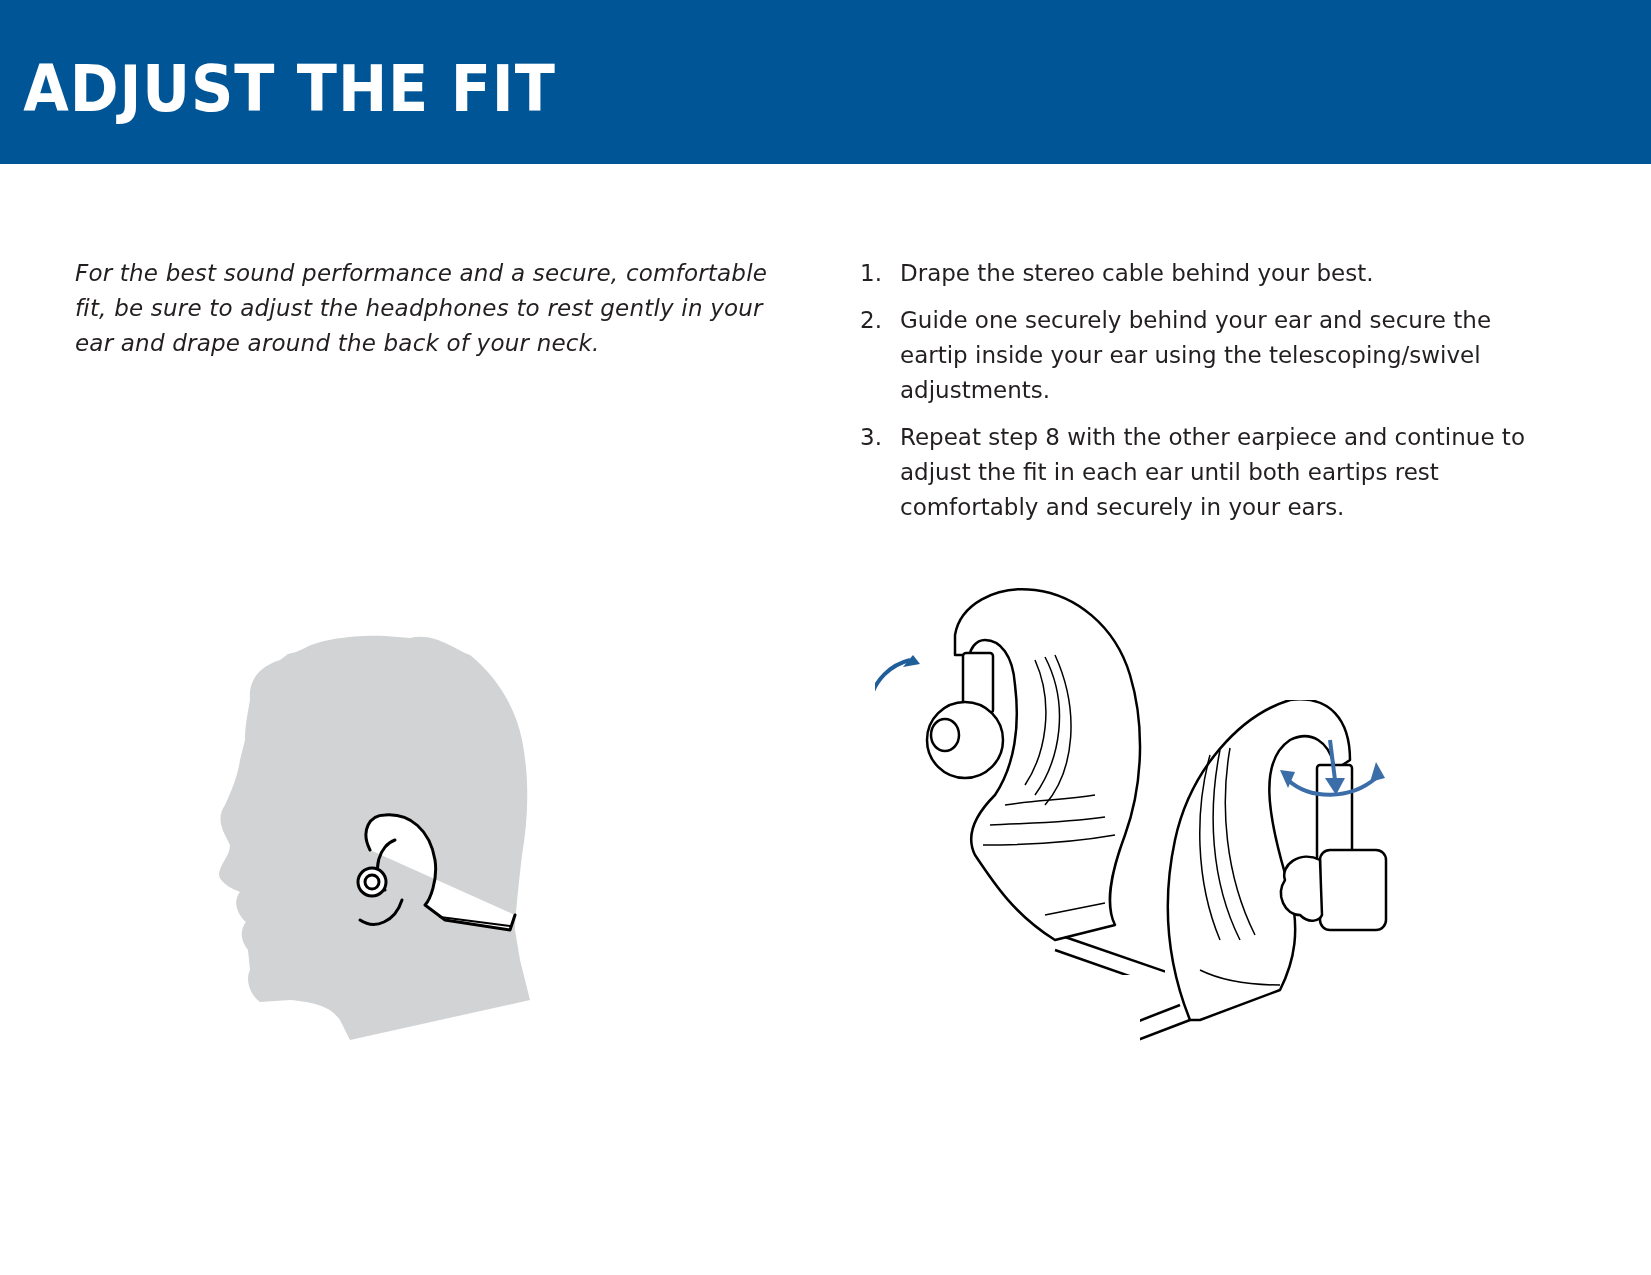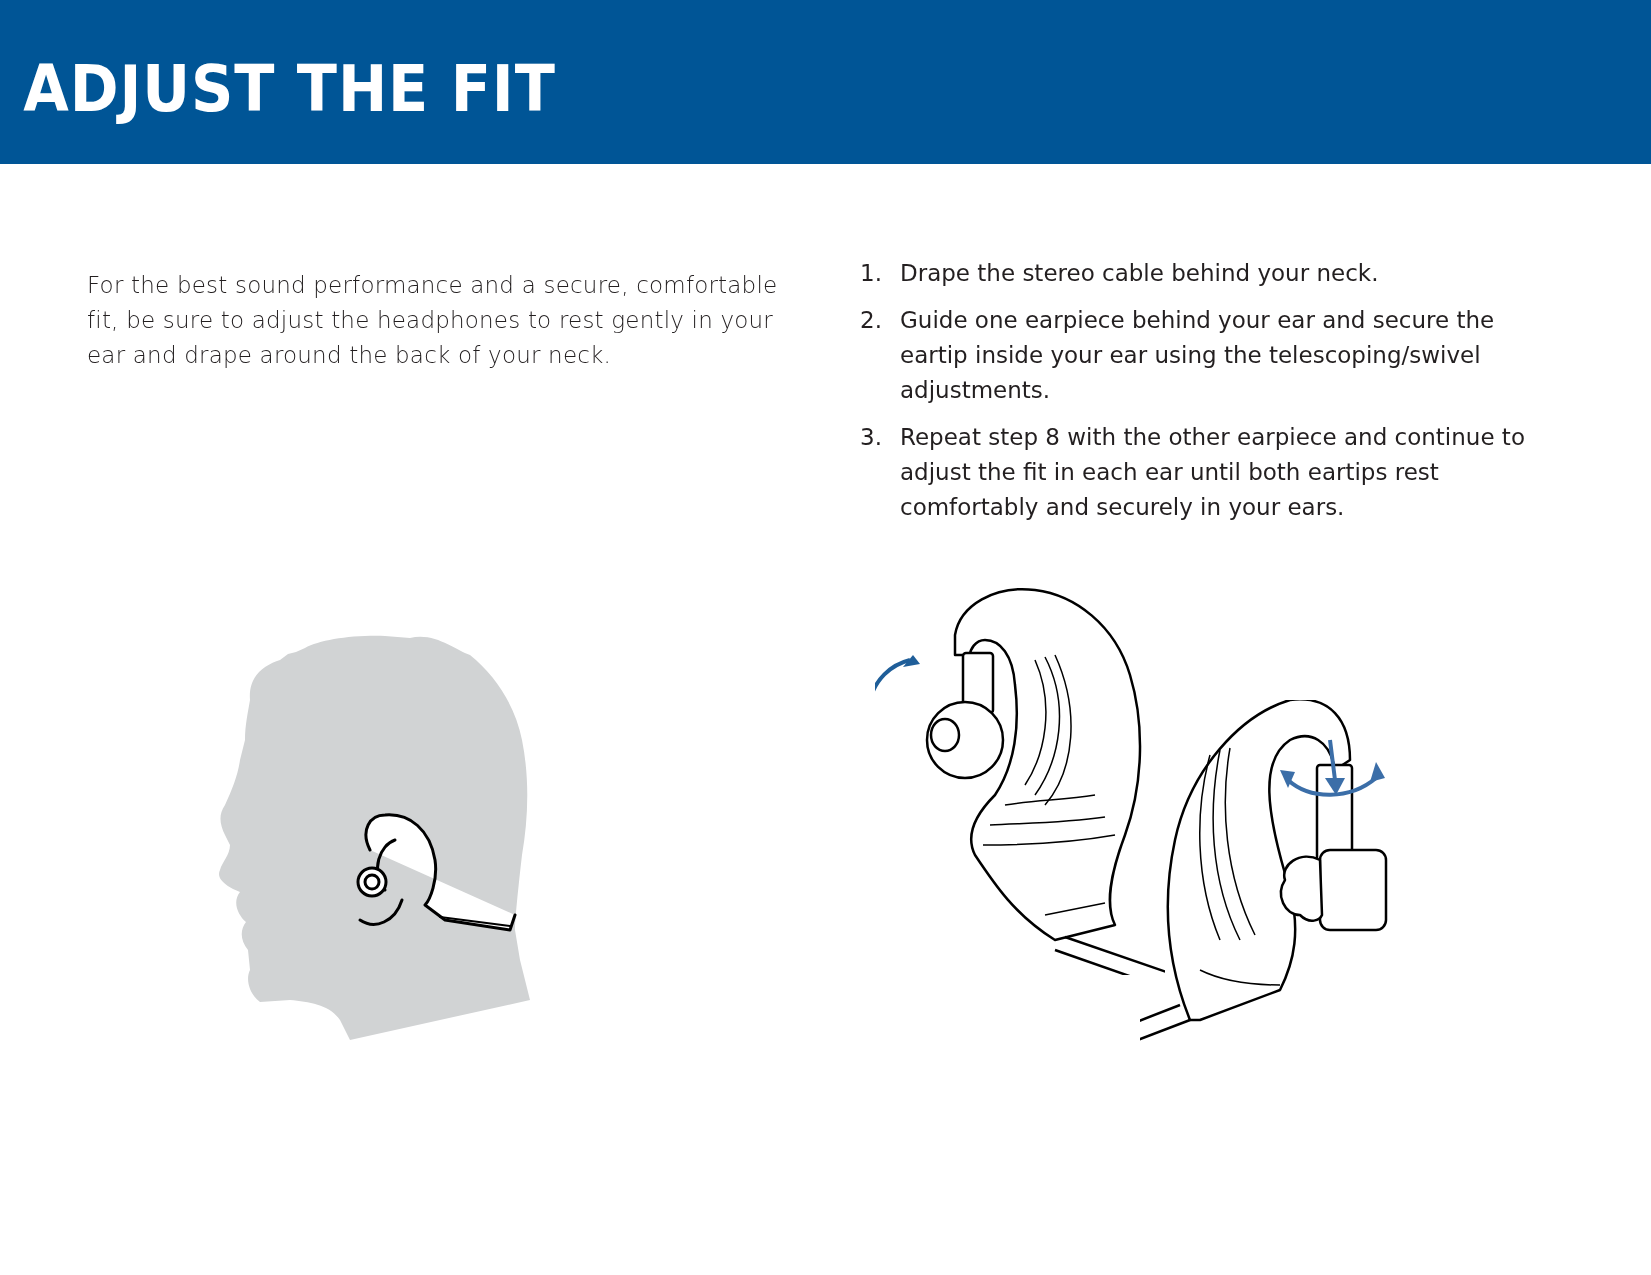--- a/index.html
+++ b/index.html
@@ -36,30 +36,30 @@
   .steps .txt { flex: 1; }
   .fig { position: absolute; }
 </style>
 </head>
 <body>
 
 <div class="header">
   <h1>ADJUST THE FIT</h1>
 </div>
 
-<p class="intro" style="margin:12px;">For the best sound performance and a secure, comfortable fit, be sure to adjust the headphones to rest gently in your ear and drape around the back of your neck.</p>
+<p class="intro" style="margin:0;font-style:italic;">For the best sound performance and a secure, comfortable fit, be sure to adjust the headphones to rest gently in your ear and drape around the back of your neck.</p>
 
 <ol class="steps">
   <li>
     <span class="num">1.</span>
-    <span class="txt">Drape the stereo cable behind your neck.</span>
+    <span class="txt">Drape the stereo cable behind your best.</span>
   </li>
   <li>
     <span class="num">2.</span>
-    <span class="txt">Guide one earpiece behind your ear and secure the eartip inside your ear using the telescoping/swivel adjustments.</span>
+    <span class="txt">Guide one securely behind your ear and secure the eartip inside your ear using the telescoping/swivel adjustments.</span>
   </li>
   <li>
     <span class="num">3.</span>
     <span class="txt">Repeat step 8 with the other earpiece and continue to adjust the fit in each ear until both eartips rest comfortably and securely in your ears.</span>
   </li>
 </ol>
 
 <svg class="fig" style="left:210px; top:630px;" width="360" height="420" viewBox="0 0 360 420">
   <path d="M40,70 C38,45 55,35 70,30 L78,24 L86,22 L95,18 C110,10 140,5 175,6 L200,8 C225,2 245,20 260,25
        C285,45 305,75 312,110 C320,150 318,190 312,225 C308,260 305,290 305,300

